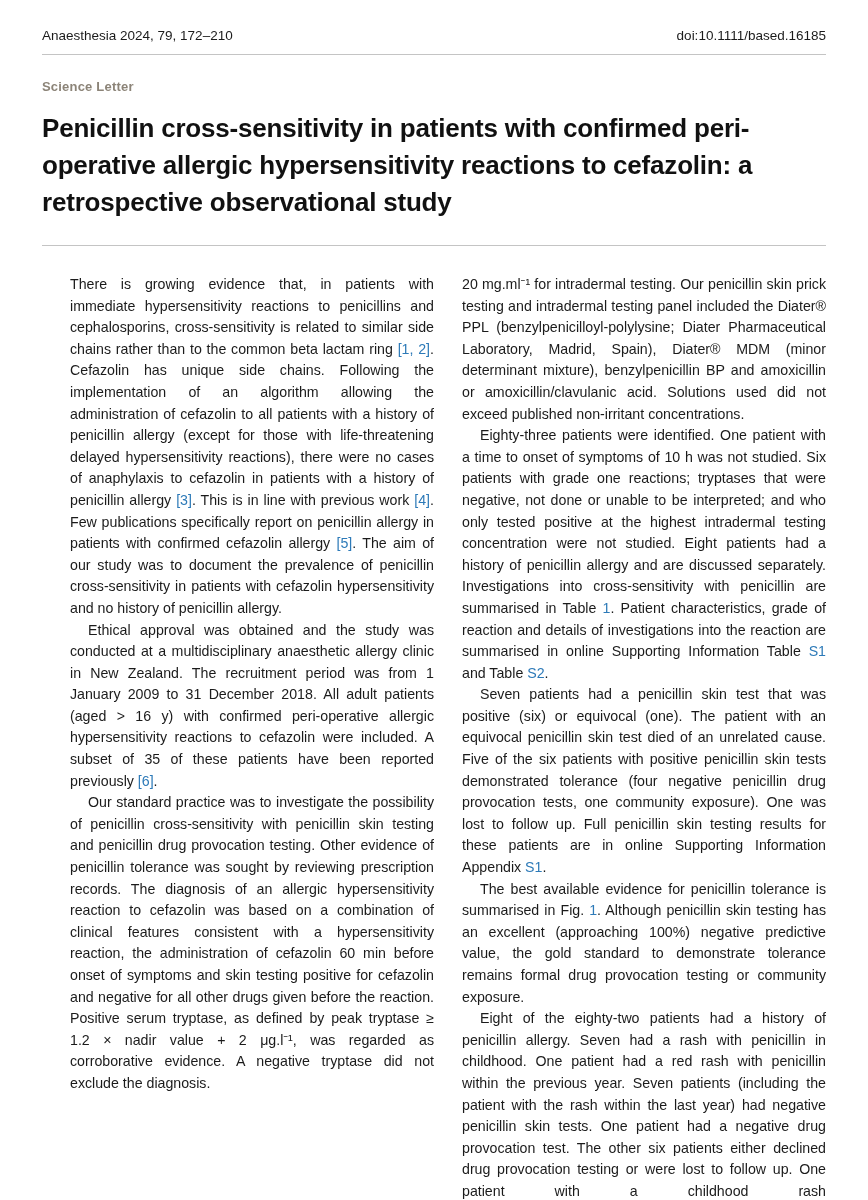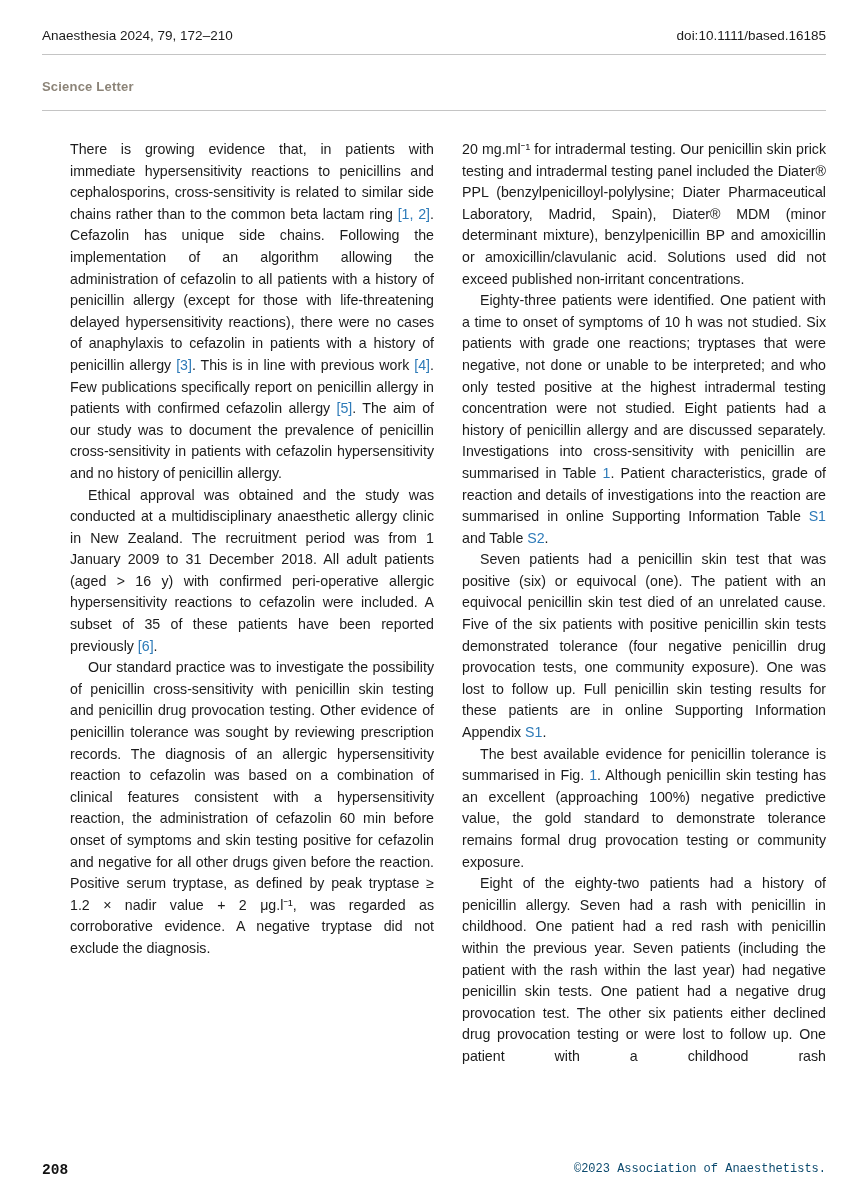--- a/index.html
+++ b/index.html
@@ -97,20 +97,21 @@
 
   <div class="header-row">
     <span>Anaesthesia 2024, 79, 172–210</span>
     <span>doi:10.1111/based.16185</span>
   </div>
 
   <hr class="rule">
 
   <div class="section-label">Science Letter</div>
 
+  <h1 class="title">Penicillin cross-sensitivity in patients with confirmed peri-operative allergic hypersensitivity reactions to cefazolin: a retrospective observational study</h1>
 
   <hr class="rule">
 
   <div class="columns">
     <div class="col">
         <p class="">There is growing evidence that, in patients with immediate hypersensitivity reactions to penicillins and cephalosporins, cross-sensitivity is related to similar side chains rather than to the common beta lactam ring <a class="cite-link">[1, 2]</a>. Cefazolin has unique side chains. Following the implementation of an algorithm allowing the administration of cefazolin to all patients with a history of penicillin allergy (except for those with life-threatening delayed hypersensitivity reactions), there were no cases of anaphylaxis to cefazolin in patients with a history of penicillin allergy <a class="cite-link">[3]</a>. This is in line with previous work <a class="cite-link">[4]</a>. Few publications specifically report on penicillin allergy in patients with confirmed cefazolin allergy <a class="cite-link">[5]</a>. The aim of our study was to document the prevalence of penicillin cross-sensitivity in patients with cefazolin hypersensitivity and no history of penicillin allergy.</p>
         <p class="indent ">Ethical approval was obtained and the study was conducted at a multidisciplinary anaesthetic allergy clinic in New Zealand. The recruitment period was from 1 January 2009 to 31 December 2018. All adult patients (aged &gt; 16 y) with confirmed peri-operative allergic hypersensitivity reactions to cefazolin were included. A subset of 35 of these patients have been reported previously <a class="cite-link">[6]</a>.</p>
         <p class="indent ">Our standard practice was to investigate the possibility of penicillin cross-sensitivity with penicillin skin testing and penicillin drug provocation testing. Other evidence of penicillin tolerance was sought by reviewing prescription records. The diagnosis of an allergic hypersensitivity reaction to cefazolin was based on a combination of clinical features consistent with a hypersensitivity reaction, the administration of cefazolin 60 min before onset of symptoms and skin testing positive for cefazolin and negative for all other drugs given before the reaction. Positive serum tryptase, as defined by peak tryptase ≥ 1.2 × nadir value + 2 μg.l⁻¹, was regarded as corroborative evidence. A negative tryptase did not exclude the diagnosis.</p>
       </div>
     <div class="col">

